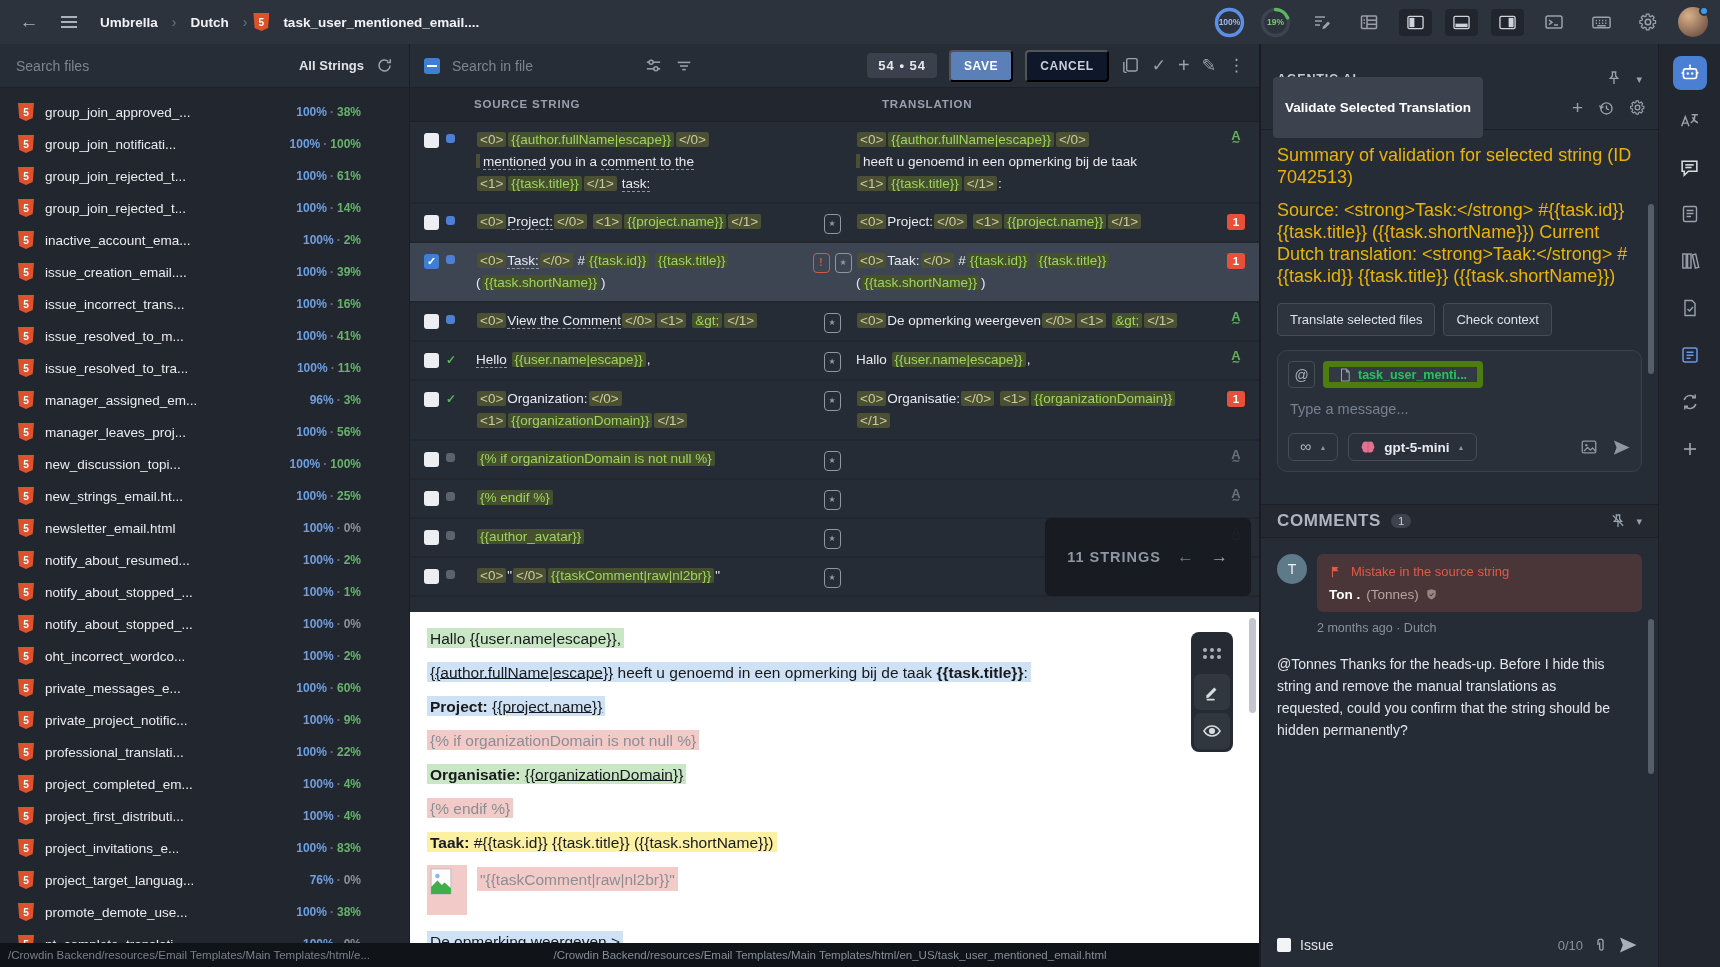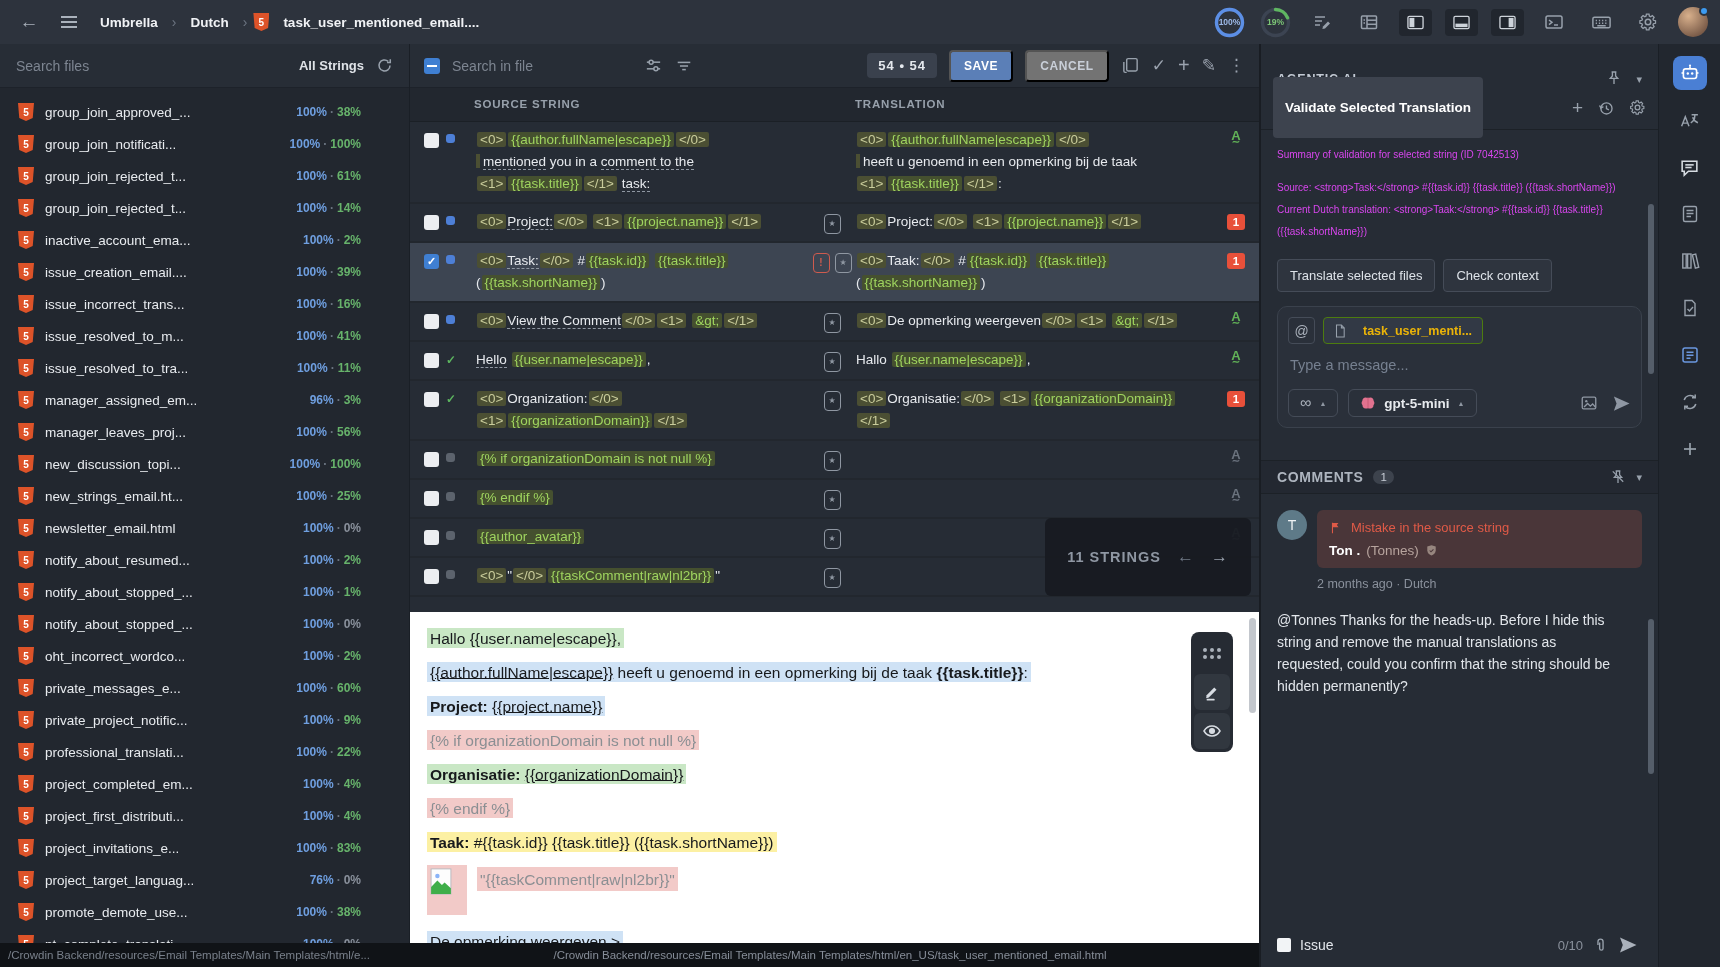--- a/index.html
+++ b/index.html
@@ -38,21 +38,21 @@
 
   
   .editor{position:absolute;top:44px;left:410px;width:849px;bottom:24px;background:#262c35}
   .ed-toolbar{height:44px;background:#272d36;border-bottom:1px solid #1d222a;display:flex;align-items:center;padding:0 14px;gap:12px}
   .cb-ind{width:16px;height:16px;border-radius:3px;background:#3f7fd2;position:relative;flex:0 0 auto}
   .cb-ind::after{content:"";position:absolute;left:3px;right:3px;top:7px;height:2px;background:#fff}
   .ed-search{width:180px}
   .counter{margin-left:auto;background:#3a414d;border-radius:4px;padding:5px 11px;font-weight:bold;font-size:13px;color:#e5e9ee;letter-spacing:1px}
   .btn{border-radius:4px;font-weight:bold;font-size:12px;letter-spacing:.6px;padding:7px 13px}
   .btn.save{background:#5b7fb7;color:#fff}
-  .btn.cancel{background:#737373;color:#c9cfd8}
+  .btn.cancel{background:#0f172a;color:#c9cfd8}
   .glyph{font-size:17px;color:#9aa2ae}
   .tbl-head{position:relative;height:34px;background:#22272f;border-bottom:1px solid #1b2026;font-size:11.5px;font-weight:bold;letter-spacing:.8px;color:#97a0ab}
   .tbl-head span{position:absolute;top:10px}
   .rows{position:absolute;top:78px;left:0;right:0;height:490px;overflow:hidden}
   .srow{display:grid;grid-template-columns:22px 30px 332px 48px 1fr 46px;padding:7px 0 7px 14px;border-bottom:2px solid #22272e;align-items:start;font-size:13.5px;line-height:22px}
   .srow.sel{background:#3d4552}
   .cb{width:15px;height:15px;border-radius:3px;background:#eceef1;margin-top:4px}
   .cb.on{background:#3f7fd2;color:#fff;font-size:11px;line-height:15px;text-align:center;font-weight:bold}
   .stat{margin-top:5px;display:flex;justify-content:flex-start}
   .stat .dot{width:9px;height:9px;border-radius:3px;background:#4d7fd6}
@@ -96,38 +96,38 @@
   .statusbar .c{position:absolute;left:410px;width:840px;text-align:center}
 
   
   .ai{position:absolute;top:44px;left:1259px;width:399px;bottom:0;background:#262c35;border-left:2px solid #191d23;display:flex;flex-direction:column;overflow:hidden}
   .ai-head{height:42px;display:flex;align-items:flex-end;padding:0 16px;gap:14px;flex:0 0 auto}
   .ai-title{font-size:12.5px;font-weight:bold;letter-spacing:.8px;color:#c3cad4}
   .ai-tabs{height:44px;display:flex;align-items:center;padding:0 12px;gap:14px;border-bottom:1px solid #1c2127;flex:0 0 auto}
   .ai-chip{background:#3d434e;border-radius:4px;padding:23px 12px;font-weight:bold;font-size:13.5px;color:#fff;white-space:nowrap}
   .ai-body{padding:14px 16px 0;flex:0 0 auto}
   .listed{height:40px;border:1px solid #3d434d;background:#2a303a;border-radius:6px;display:flex;align-items:center;padding:0 12px;gap:10px;color:#9aa2ae;font-size:14px;margin-bottom:16px}
-  .ai-sum{color:#d946ef;font-size:10px;line-height:22px;margin-bottom:11px}
+  .ai-sum{color:#eab308;font-size:18px;line-height:22px;margin-bottom:11px}
   .ai-btns{display:flex;gap:8px;margin:16px 0 14px}
   .ai-btn{background:#2e343e;border:1px solid #454c58;border-radius:4px;color:#dde2e8;font-size:13px;padding:8px 12px;white-space:nowrap}
   .composer{background:#2a303a;border:1px solid #3a414c;border-radius:10px;padding:10px}
   .comp-row1{display:flex;gap:8px;align-items:center}
   .at-btn{width:27px;height:27px;border:1px solid #454c58;border-radius:4px;display:flex;align-items:center;justify-content:center;color:#aab1bb;font-size:14px}
-  .f-chip{height:27px;border:1px solid #4d7c0f;background:#323945;border-radius:4px;display:flex;align-items:center;gap:17px;padding:0 10px;color:#eab308;font-size:12.5px;font-weight:bold}
+  .f-chip{height:27px;border:6px solid #4d7c0f;background:#323945;border-radius:4px;display:flex;align-items:center;gap:7px;padding:0 10px;color:#22c55e;font-size:12.5px;font-weight:bold}
   .comp-ph{color:#768090;font-size:14.5px;margin:13px 2px 16px}
   .comp-row3{display:flex;align-items:center;gap:10px}
   .pill{height:28px;border:1px solid #454c58;border-radius:6px;display:flex;align-items:center;gap:8px;padding:0 11px;color:#aab1bb}
   .pill .inf{font-size:16px;line-height:1}
   .pill .mdl{font-weight:bold;font-size:13.5px;color:#e7eaee}
   .caret{font-size:7px;color:#8f97a2}
   .comp-right{margin-left:auto;display:flex;align-items:center;gap:14px;color:#8f97a3}
 
   
   .cm-head{height:34px;background:#232831;border-top:1px solid #1c2127;border-bottom:1px solid #1c2127;display:flex;align-items:center;padding:0 16px;gap:10px;margin-top:32px;flex:0 0 auto}
-  .cm-title{font-size:14px;font-weight:bold;letter-spacing:.6px;color:#aeb5bf}
+  .cm-title{font-size:17px;font-weight:bold;letter-spacing:.6px;color:#aeb5bf}
   .cm-count{background:#3d434d;border-radius:8px;padding:1px 7px;font-size:11.5px;color:#c6ccd4}
   .cm-body{position:relative;padding:16px 16px 0;flex:1}
   .cm-row{display:flex;gap:10px}
   .cm-avatar{width:30px;height:30px;border-radius:50%;background:#5e7a88;color:#eef2f4;display:flex;align-items:center;justify-content:center;font-size:14px;flex:0 0 auto}
   .cm-card{flex:1;background:#4a3639;border-radius:6px;padding:10px 12px;}
   .cm-flag{display:flex;align-items:center;gap:8px;color:#e05a47;font-size:13px}
   .cm-author{margin-top:8px;display:flex;align-items:center;gap:6px;font-size:13.5px}
   .cm-author b{color:#fff}
   .cm-author .alias{color:#b7a49e}
   .cm-text{margin-top:7px;color:#eadfdc;font-size:13.5px;line-height:20px}
@@ -412,21 +412,21 @@
         <path d="M6 17.2H4.5A1.5 1.5 0 0 1 3 15.7V6.2"></path>
       </svg>
     <span class="glyph">✓</span>
     <span class="glyph" style="font-size:20px">+</span>
     <span class="glyph">✎</span>
     <span class="glyph">⋮</span>
   </div>
 
   <div class="tbl-head">
     <span style="left:64px">SOURCE STRING</span>
-    <span style="left:445px">TRANSLATION</span>
+    <span style="left:472px">TRANSLATION</span>
   </div>
 
   <div class="rows">
     <div class="srow">
         <span class="cb"></span>
         <span class="stat">
           <span class="dot"></span>
         </span>
         <div class="cell">
           <div class="line"><span class="tok-tag">&lt;0&gt;</span><span class="tok-var">{{author.fullName|escape}}</span><span class="tok-tag">&lt;/0&gt;</span></div>

